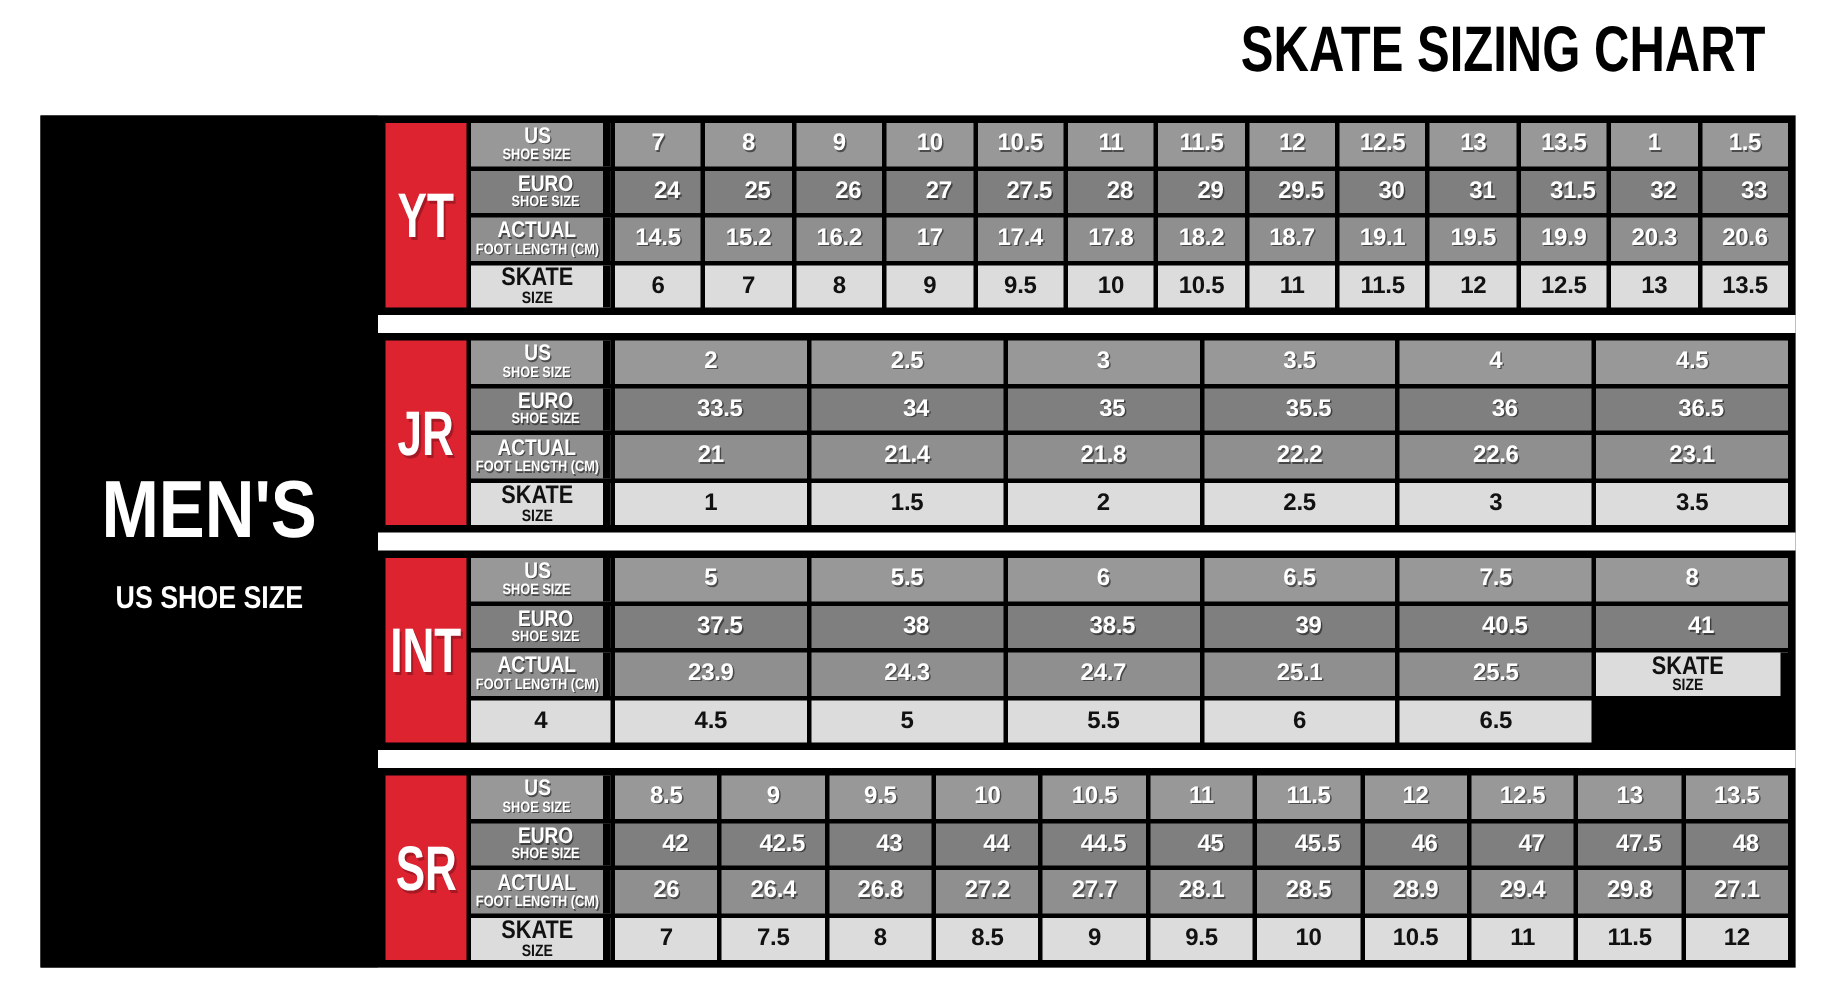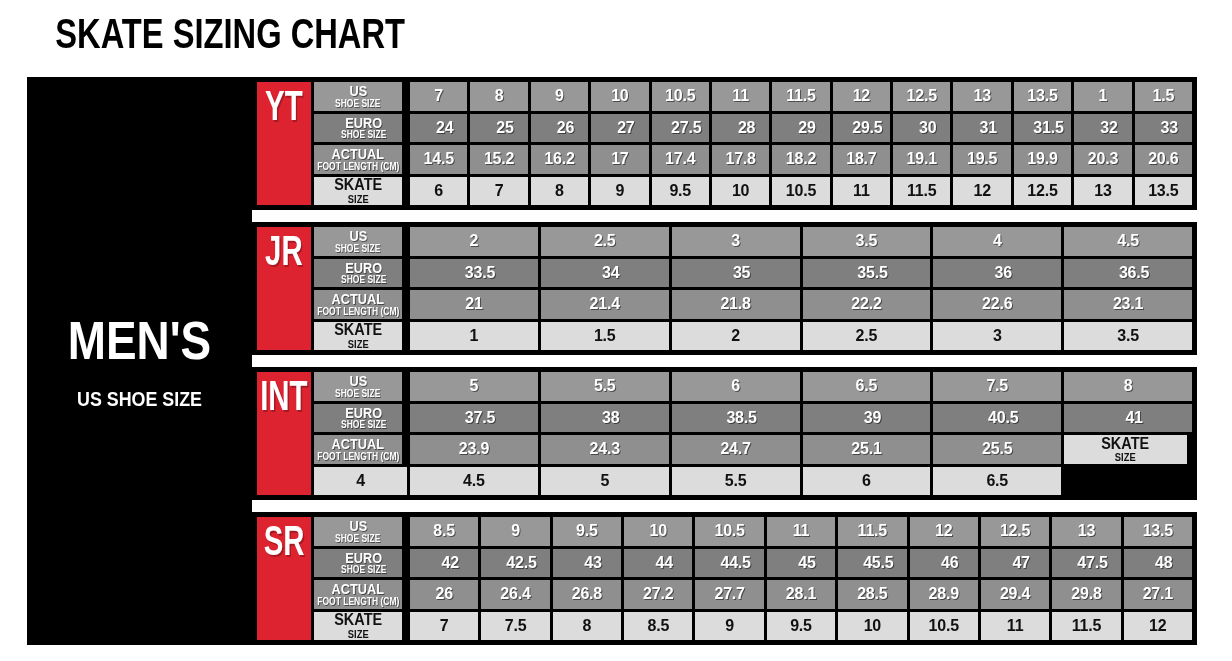--- a/index.html
+++ b/index.html
@@ -9,21 +9,21 @@
   }
   *{box-sizing:border-box;}
   html,body{margin:0;padding:0;}
   body{
     width:1232px;height:661px;position:relative;overflow:hidden;
     background:var(--page-bg);
     font-family:"Liberation Sans","DejaVu Sans",sans-serif;
   }
   .page-title{
     position:absolute;top:10px;left:0;width:100%;
-    text-align:left;margin:0;
+    text-align:right;margin:0;
     font-size:43px;font-weight:bold;color:#000;line-height:1.1;
   }
   .cond{display:inline-block;transform:scaleX(0.76);transform-origin:center;white-space:nowrap;}
   .cond-mid{display:inline-block;transform:scaleX(0.85);transform-origin:center;white-space:nowrap;}
 
   .board{
     position:absolute;left:27px;top:77px;width:1170px;height:568px;
     background:var(--black);display:flex;
   }
   .side-panel{
@@ -39,21 +39,21 @@
     display:flex;flex-direction:column;justify-content:space-between;
   }
   .size-section{
     height:133px;background:var(--black);
     padding:5px;display:grid;gap:3px;
     grid-template-rows:repeat(4,1fr);
   }
   .red-label{
     grid-row:1 / span 4;grid-column:1;
     background:var(--red);color:var(--white-text);
-    display:flex;justify-content:center;
+    display:flex;align-items:center;justify-content:center;
     overflow:hidden;
   }
   .red-label-text{
     font-size:42px;font-weight:bold;
     display:inline-block;transform:scaleX(0.70);transform-origin:center;
     text-shadow:2px 2px 0 rgba(0,0,0,0.25);
   }
   .cell{
     display:flex;align-items:center;justify-content:center;
     color:var(--white-text);font-weight:bold;

